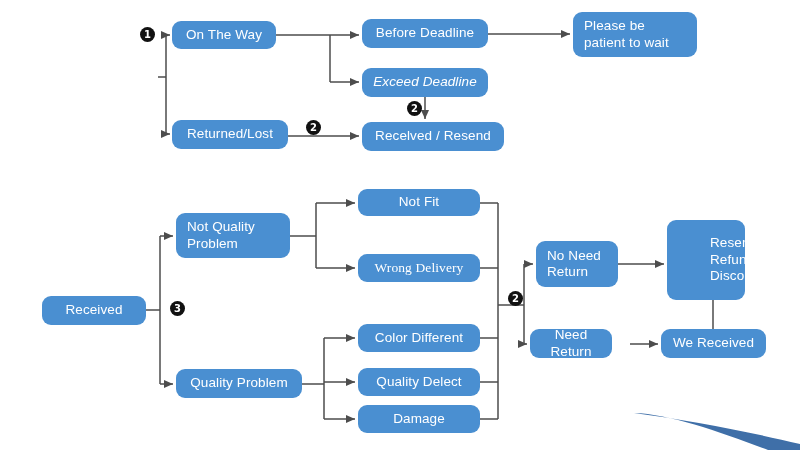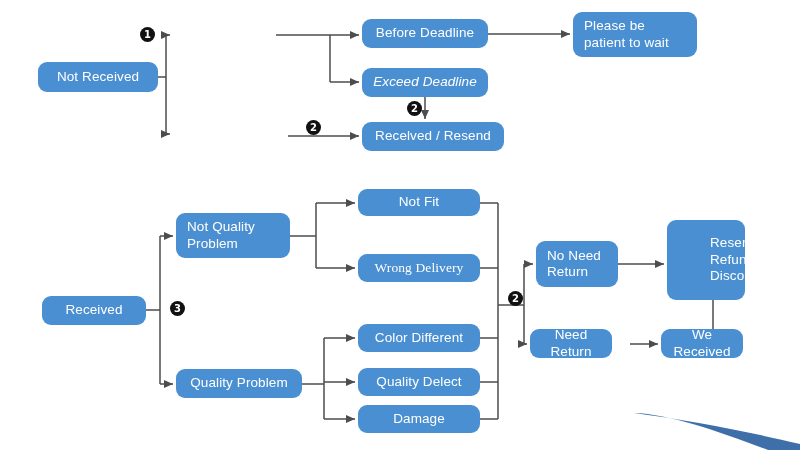--- a/index.html
+++ b/index.html
@@ -121,23 +121,24 @@
       <path d="M 524 344 L 527 344" marker-end="url(#arrow)"></path>
 
       <path d="M 618 264 L 664 264" marker-end="url(#arrow)"></path>
 
       <path d="M 630 344 L 658 344" marker-end="url(#arrow)"></path>
 
       <path d="M 713 329 L 713 298"></path>
     </g>
   </svg>
 
-  <div class="node" style="left:38px;top:62px;width:120px;height:30px;">Not   Received</div>
 
+  <div class="node" style="left:172px;top:21px;width:104px;height:28px;">On The Way</div>
 
+  <div class="node" style="left:172px;top:120px;width:116px;height:29px;">Returned/Lost</div>
 
   <div class="node" style="left:362px;top:19px;width:126px;height:29px;">Before Deadline</div>
 
   <div class="node" style="left:362px;top:68px;width:126px;height:29px;font-style:italic;">Exceed Deadline</div>
 
   <div class="node" style="left:362px;top:122px;width:142px;height:29px;">Recelved / Resend</div>
 
   <div class="node left" style="left:573px;top:12px;width:124px;height:45px;">Please be
 patient to wait</div>
 
@@ -160,21 +161,21 @@
 
   <div class="node left" style="left:536px;top:241px;width:82px;height:46px;">No Need
 Return</div>
 
   <div class="node" style="left:530px;top:329px;width:82px;height:29px;">Need Return</div>
 
   <div class="node left" style="left:667px;top:220px;width:78px;height:80px;padding-left:43px;">Resend/
 Refund/
 Discount</div>
 
-  <div class="node" style="left:661px;top:329px;width:82px;height:29px;">We Received</div>
+  <div class="node" style="left:661px;top:329px;width:105px;height:29px;">We Received</div>
 
   <div class="marker" style="left:140px;top:27px;">1</div>
   <div class="marker" style="left:306px;top:120px;">2</div>
   <div class="marker" style="left:407px;top:101px;">2</div>
   <div class="marker" style="left:170px;top:301px;">3</div>
   <div class="marker" style="left:508px;top:291px;">2</div>
 
   <svg class="swoosh" style="left:600px;top:398px;width:200px;height:52px;" viewBox="0 0 200 52" xmlns="http://www.w3.org/2000/svg">
     <path d="M 34 15 C 70 16 120 34 168 52 L 200 52 L 200 46 C 150 34 88 22 34 15 Z" fill="#3f6fa8"></path>
   </svg>

